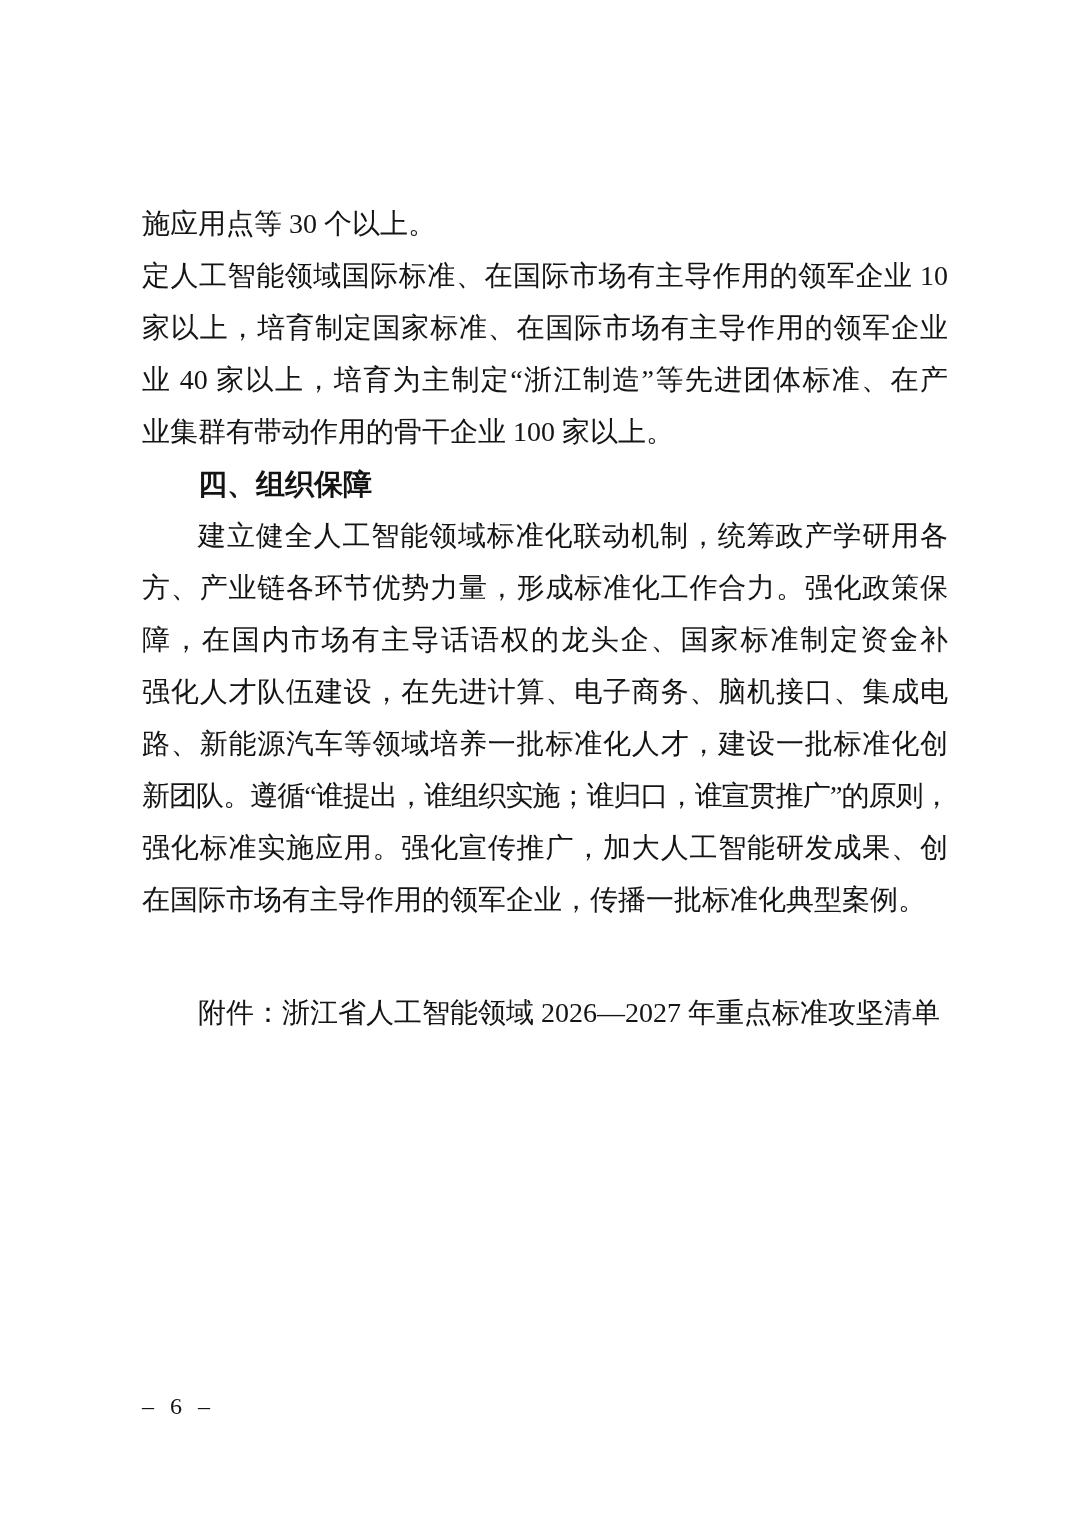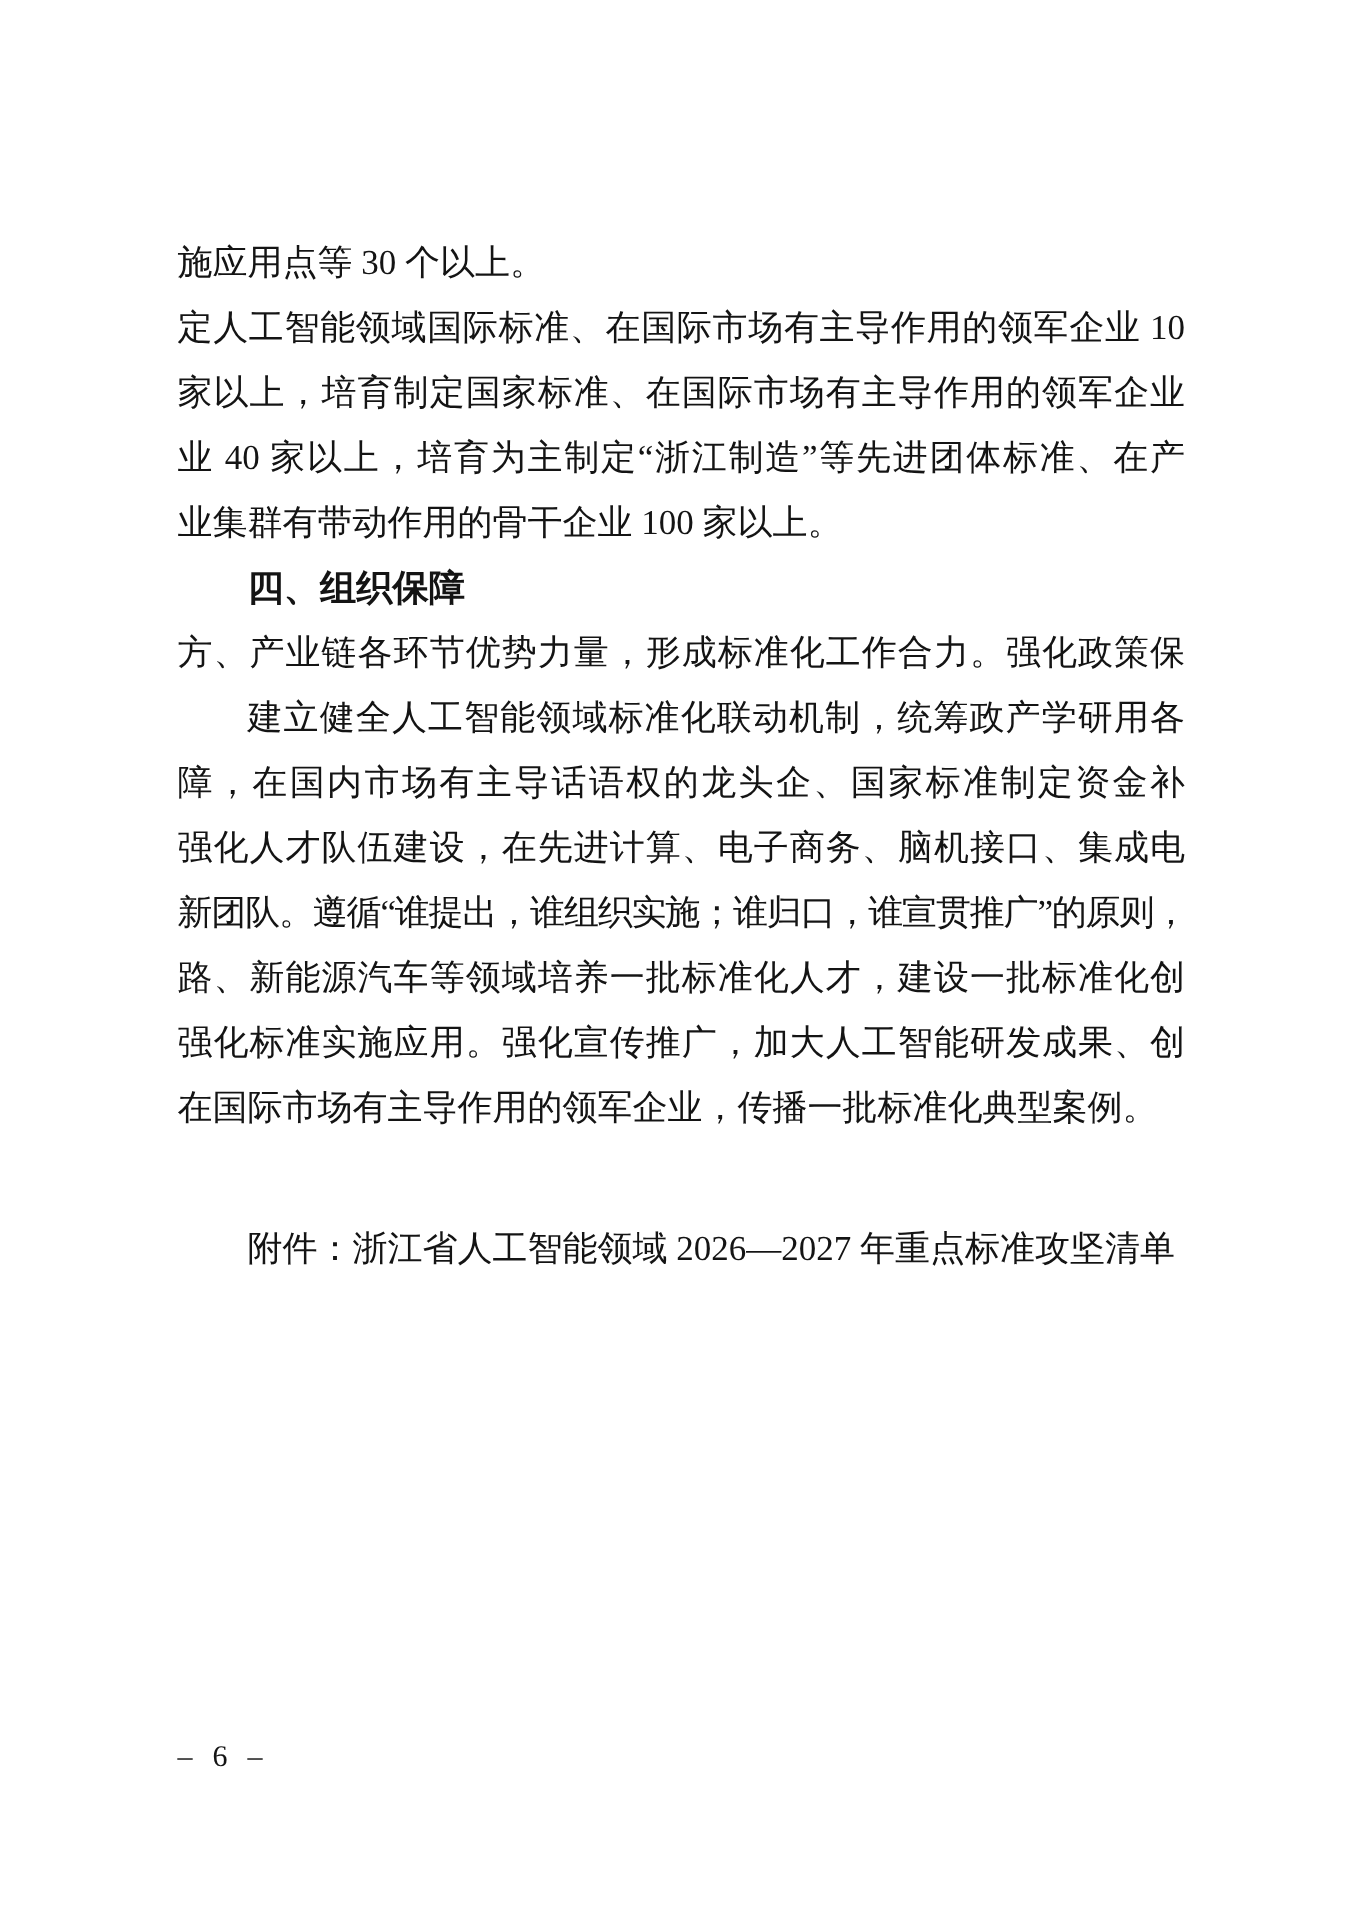--- a/index.html
+++ b/index.html
@@ -12,21 +12,21 @@
     width: 1080px;
     height: 1527px;
     background: #ffffff;
     font-family: "Liberation Serif", "DejaVu Serif", serif;
     color: #141414;
     overflow: hidden;
   }
   .content {
     position: absolute;
     left: 142px;
-    top: 185px;
+    top: 198px;
     width: 806px;
   }
   .line {
     height: 52px;
     line-height: 52px;
     font-size: 28px;
     text-align: justify;
     text-align-last: justify;
     overflow: hidden;
     white-space: normal;
@@ -67,26 +67,26 @@
     <div class="line plain">施应用点等 30 个以上。</div>
 
 
     <div class="line">定人工智能领域国际标准、在国际市场有主导作用的领军企业 10</div>
     <div class="line">家以上，培育制定国家标准、在国际市场有主导作用的领军企业</div>
     <div class="line">业 40 家以上，培育为主制定“浙江制造”等先进团体标准、在产</div>
     <div class="line plain">业集群有带动作用的骨干企业 100 家以上。</div>
 
     <div class="line heading indent">四、组织保障</div>
 
+    <div class="line indent">建立健全人工智能领域标准化联动机制，统筹政产学研用各</div>
     <div class="line">方、产业链各环节优势力量，形成标准化工作合力。强化政策保</div>
-    <div class="line indent">建立健全人工智能领域标准化联动机制，统筹政产学研用各</div>
     <div class="line">障，在国内市场有主导话语权的龙头企、国家标准制定资金补助。</div>
     <div class="line">强化人才队伍建设，在先进计算、电子商务、脑机接口、集成电</div>
+    <div class="line">路、新能源汽车等领域培养一批标准化人才，建设一批标准化创</div>
     <div class="line tight">新团队。遵循“谁提出，谁组织实施；谁归口，谁宣贯推广”的原则，</div>
-    <div class="line">路、新能源汽车等领域培养一批标准化人才，建设一批标准化创</div>
     <div class="line">强化标准实施应用。强化宣传推广，加大人工智能研发成果、创</div>
     <div class="line plain">在国际市场有主导作用的领军企业，传播一批标准化典型案例。</div>
 
     <div class="line plain indent attachment">附件：浙江省人工智能领域 2026—2027 年重点标准攻坚清单</div>
 
   </main>
 
   <div class="pagenum">– 6 –</div>
 </div>
 

